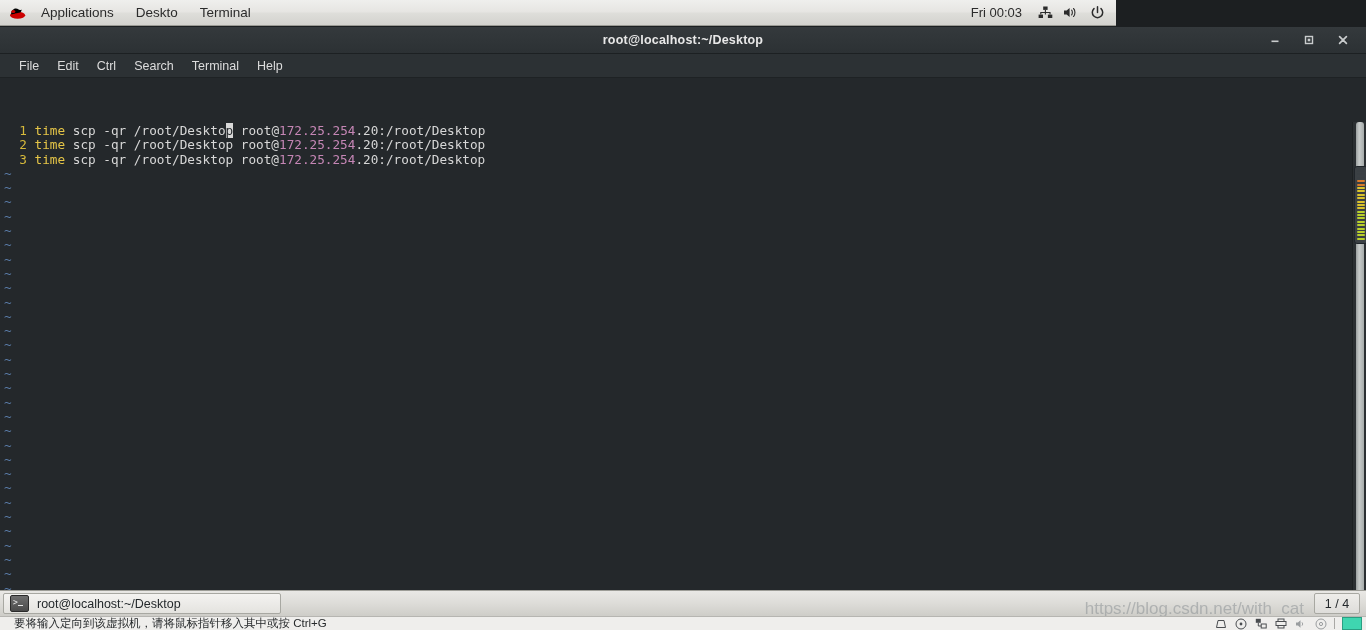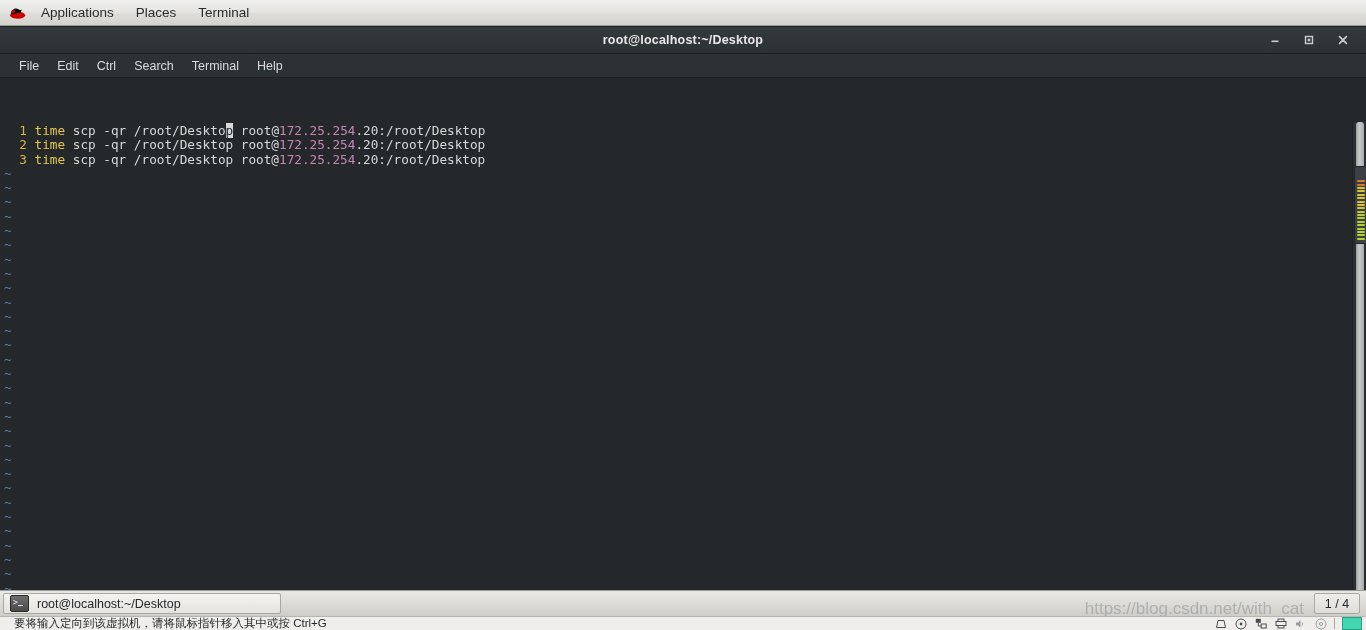--- a/index.html
+++ b/index.html
@@ -19,27 +19,26 @@
     position: absolute;
     left: 0; top: 0;
     width: 1366px;
     height: 630px;
   }
 
   
   .gnome-panel {
     position: absolute;
     left: 0; top: 0;
-    width: 1366px; height: 26px;
+    width: 1116px; height: 26px;
     background: linear-gradient(to bottom, #efefed 0%, #e6e5e2 48%, #dededa 52%, #d3d2ce 100%);
     border-bottom: 1px solid #9a9a94;
     display: flex;
-    align-items: flex-start;
-    box-sizing: border-box;
-    flex-direction: column;
+    align-items: flex-end;
+    box-sizing: border-box;
   }
   .panel-left { display: flex; align-items: center; height: 100%; }
   .rh-logo {
     width: 26px; height: 26px;
     display: flex; align-items: center; justify-content: center;
     margin-left: 4px;
   }
   .panel-menu {
     font-size: 13.5px;
     color: #2b2b2b;
@@ -308,24 +307,47 @@
   <div class="gnome-panel">
     <div class="panel-left">
       <div class="rh-logo">
         <svg width="19" height="14" viewBox="0 0 19 14">
           <ellipse cx="9.6" cy="9.2" rx="7.6" ry="3.5" fill="#cc0000"></ellipse>
           <path d="M3.4 8.6c-0.8-2.2 0.6-4.6 2.6-5.6 1.6-0.8 3.4-0.4 4.6 0.6 0.9 0.8 2.2 0.5 2.9-0.2 0.3 1.2-0.4 2.4-1.5 3-1.3 0.7-2.9 0.4-4.2 0.9-1.6 0.6-3.4 0.9-4.4 1.3z" fill="#000000"></path>
           <ellipse cx="5.3" cy="5.5" rx="2.0" ry="1.5" fill="#cc0000"></ellipse>
         </svg>
       </div>
       <div class="panel-menu">Applications</div>
-      <div class="panel-menu">Places</div>
+      <div class="panel-menu">Deskto</div>
       <div class="panel-menu">Terminal</div>
     </div>
     <div class="panel-spacer"></div>
+    <div class="panel-right">
+      <div class="panel-clock">Fri 00:03</div>
+      <div class="panel-icon">
+        <svg width="15" height="13" viewBox="0 0 15 13">
+          <rect x="5.2" y="0.5" width="4.4" height="3.4" fill="#2b2b2b"></rect>
+          <rect x="0.6" y="8.6" width="4.4" height="3.4" fill="#2b2b2b"></rect>
+          <rect x="9.9" y="8.6" width="4.4" height="3.4" fill="#2b2b2b"></rect>
+          <path d="M7.4 3.9v2.6M2.8 8.6V6.5h9.2v2.1M7.4 6.5v2.1" stroke="#2b2b2b" stroke-width="1.1" fill="none"></path>
+        </svg>
+      </div>
+      <div class="panel-icon">
+        <svg width="16" height="13" viewBox="0 0 16 13">
+          <path d="M1 4.6h2.6L6.6 1.9v9.2L3.6 8.4H1z" fill="#2b2b2b"></path>
+          <path d="M8.6 4.1c1 0.9 1 3.8 0 4.7M10.5 2.5c1.9 1.7 1.9 6.3 0 8" stroke="#2b2b2b" stroke-width="1.1" fill="none" stroke-linecap="round"></path>
+        </svg>
+      </div>
+      <div class="panel-icon">
+        <svg width="15" height="14" viewBox="0 0 15 14">
+          <path d="M4.0 2.6a5.2 5.2 0 1 0 7.0 0" stroke="#2b2b2b" stroke-width="1.5" fill="none" stroke-linecap="round"></path>
+          <path d="M7.5 0.8v5.6" stroke="#2b2b2b" stroke-width="1.5" stroke-linecap="round"></path>
+        </svg>
+      </div>
+    </div>
   </div>
 
   <div class="term-window">
 
     <div class="title-bar">
       <div class="title-text">root@localhost:~/Desktop</div>
       <div class="win-buttons">
         <div class="win-btn">
           <svg width="12" height="12" viewBox="0 0 12 12">
               <rect x="2.5" y="6.5" width="7" height="1.6" fill="#c9cccd"></rect>

